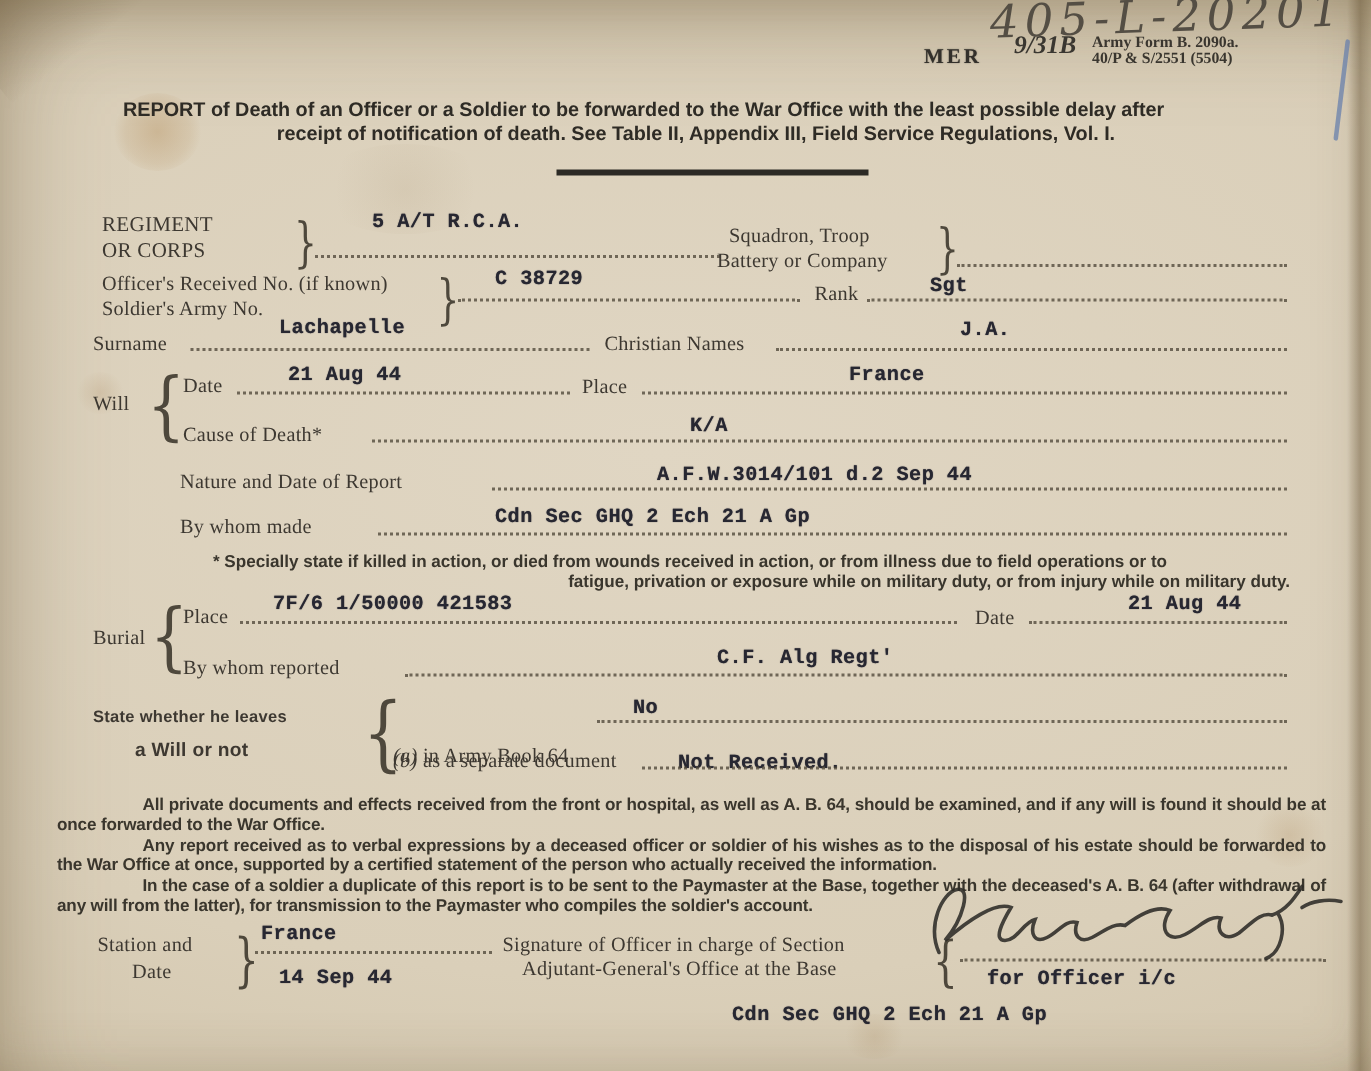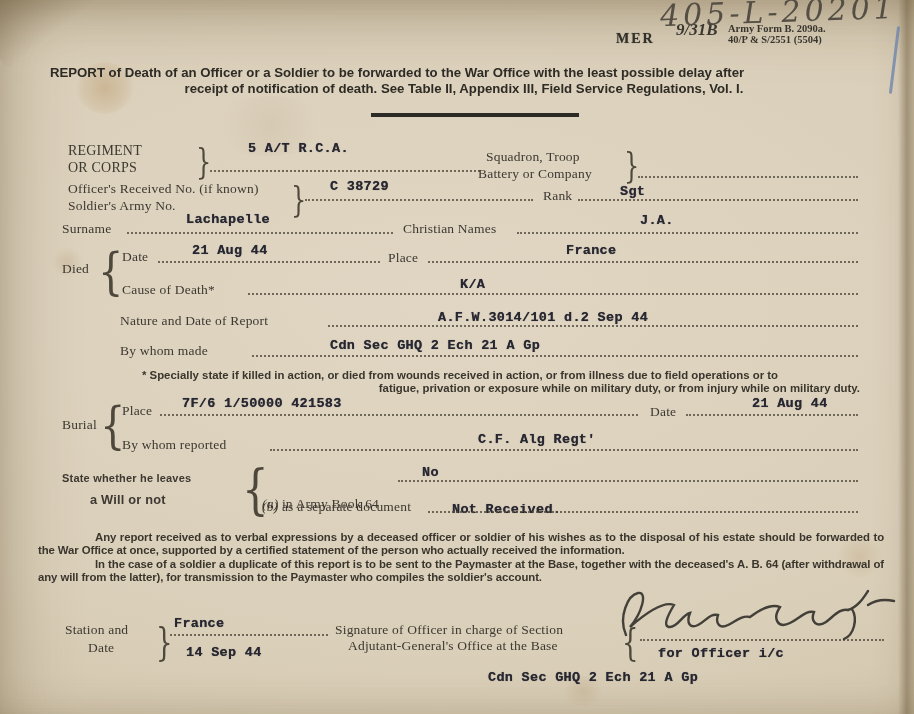--- a/index.html
+++ b/index.html
@@ -38,21 +38,21 @@
   <div class="abs" style="left:898px;top:0;width:16px;height:714px;background:linear-gradient(to right,transparent,rgba(90,70,38,.38) 55%,rgba(120,100,60,.18));"></div>
   <div class="abs" style="left:-26px;top:-30px;width:120px;height:70px;transform:rotate(-38deg);background:linear-gradient(to bottom,rgba(80,60,30,.35),transparent);"></div>
 
   <div class="abs" style="left:616px;top:31px;font-family:'Liberation Serif',serif;font-size:14px;font-weight:bold;letter-spacing:2px;color:#33302b;text-shadow:0 0 1px rgba(50,48,43,.6);">MER</div>
   <div class="abs" style="left:676px;top:20px;font-size:17px;font-weight:bold;font-style:italic;color:#3a3731;">9/31B</div>
   <div class="abs" style="left:728px;top:23px;font-size:10.5px;font-weight:bold;color:#3a362f;">Army Form B. 2090a.</div>
   <div class="abs" style="left:728px;top:34px;font-size:10.5px;font-weight:bold;color:#3a362f;">40/P &amp; S/2551 (5504)</div>
   <div class="abs" style="left:660px;top:-6px;font-family:'DejaVu Serif',serif;font-style:italic;font-size:30px;letter-spacing:4px;color:#544e44;transform:rotate(-2deg);">405-L-20201</div>
   <div class="abs" style="left:893px;top:26px;width:3px;height:68px;background:rgba(104,128,172,.75);transform:rotate(7deg);border-radius:2px;"></div>
 
-  <div class="abs sans" style="left:50px;top:65px;width:800px;font-size:13.2px;font-weight:bold;color:#2e2b25;white-space:nowrap;">REPORT of Death of an Officer or a Soldier to be forwarded to the War Office with the least possible delay after</div>
+  <div class="abs sans" style="left:82px;top:65px;width:800px;font-size:13.2px;font-weight:bold;color:#2e2b25;white-space:nowrap;">REPORT of Death of an Officer or a Soldier to be forwarded to the War Office with the least possible delay after</div>
   <div class="abs sans" style="left:64px;top:81px;width:800px;font-size:13.2px;font-weight:bold;color:#2e2b25;text-align:center;">receipt of notification of death.  See Table II, Appendix III, Field Service Regulations, Vol. I.</div>
   <div class="abs" style="left:371px;top:113px;width:208px;height:4px;background:#2c2a25;"></div>
 
   <div class="lb" style="left:68px;top:143px;font-size:14px;">REGIMENT</div>
   <div class="lb" style="left:68px;top:160px;font-size:14px;">OR CORPS</div>
   <div class="br" style="left:196px;top:144px;font-size:24px;transform:scaleY(1.5);transform-origin:top;">}</div>
   <div class="dl" style="left:210px;top:170px;width:270px;"></div>
   <div class="tv" style="left:248px;top:141px;">5 A/T R.C.A.</div>
   <div class="lb" style="left:486px;top:149px;">Squadron, Troop</div>
   <div class="lb" style="left:478px;top:166px;">Battery or Company</div>
@@ -69,21 +69,21 @@
   <div class="dl" style="left:578px;top:199px;width:280px;"></div>
   <div class="tv" style="left:620px;top:184px;">Sgt</div>
 
   <div class="lb" style="left:62px;top:221px;">Surname</div>
   <div class="tv" style="left:186px;top:212px;">Lachapelle</div>
   <div class="dl" style="left:127px;top:232px;width:266px;"></div>
   <div class="lb" style="left:403px;top:221px;">Christian Names</div>
   <div class="tv" style="left:640px;top:213px;">J.A.</div>
   <div class="dl" style="left:517px;top:232px;width:341px;"></div>
 
-  <div class="lb" style="left:62px;top:261px;">Died</div>
+  <div class="lb" style="left:62px;top:261px;">Will</div>
   <div class="br" style="left:98px;top:246px;font-size:40px;transform:scaleY(1.25);transform-origin:top;">{</div>
   <div class="lb" style="left:122px;top:249px;">Date</div>
   <div class="tv" style="left:192px;top:243px;">21 Aug 44</div>
   <div class="dl" style="left:158px;top:261px;width:222px;"></div>
   <div class="lb" style="left:388px;top:250px;">Place</div>
   <div class="tv" style="left:566px;top:243px;">France</div>
   <div class="dl" style="left:428px;top:261px;width:430px;"></div>
   <div class="lb" style="left:122px;top:282px;">Cause of Death*</div>
   <div class="tv" style="left:460px;top:277px;">K/A</div>
   <div class="dl" style="left:248px;top:293px;width:610px;"></div>
@@ -114,20 +114,21 @@
   <div class="lb" style="left:90px;top:492px;font-family:'Liberation Sans',sans-serif;font-size:12.8px;font-weight:600;">a Will or not</div>
   <div class="br" style="left:242px;top:462px;font-size:42px;transform:scaleY(1.3);transform-origin:top;">{</div>
   <div class="lb" style="left:262px;top:468px;margin-top:28px;"><i>(a)</i>&nbsp;<span>in Army Book 64</span></div>
   <div class="tv" style="left:422px;top:465px;">No</div>
   <div class="dl" style="left:398px;top:480px;width:460px;"></div>
   <div class="lb" style="left:262px;top:499px;"><i>(b)</i>&nbsp;<span>as a separate document</span></div>
   <div class="tv" style="left:452px;top:502px;">Not Received.</div>
   <div class="dl" style="left:428px;top:511px;width:430px;"></div>
 
   <div id="notes">
+    <p class="note-p">All private documents and effects received from the front or hospital, as well as A. B. 64, should be examined, and if any will is found it should be at once forwarded to the War Office.</p>
     <p class="note-p">Any report received as to verbal expressions by a deceased officer or soldier of his wishes as to the disposal of his estate should be forwarded to the War Office at once, supported by a certified statement of the person who actually received the information.</p>
     <p class="note-p">In the case of a soldier a duplicate of this report is to be sent to the Paymaster at the Base, together with the deceased's A. B. 64 (after withdrawal of any will from the latter), for transmission to the Paymaster who compiles the soldier's account.</p>
   </div>
 
   <div class="lb" style="left:65px;top:622px;">Station and</div>
   <div class="lb" style="left:88px;top:640px;">Date</div>
   <div class="br" style="left:156px;top:622px;font-size:26px;transform:scaleY(1.5);transform-origin:top;">}</div>
   <div class="tv" style="left:174px;top:616px;">France</div>
   <div class="dl" style="left:170px;top:634px;width:158px;"></div>
   <div class="tv" style="left:186px;top:645px;">14 Sep 44</div>

